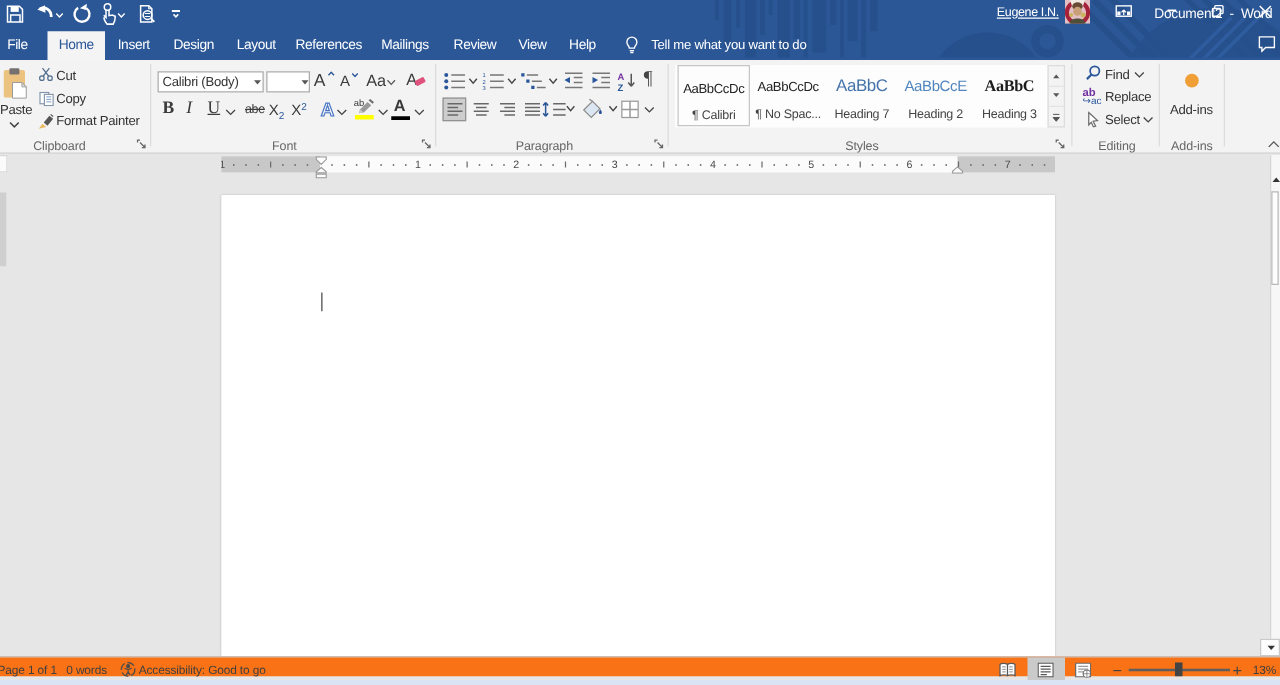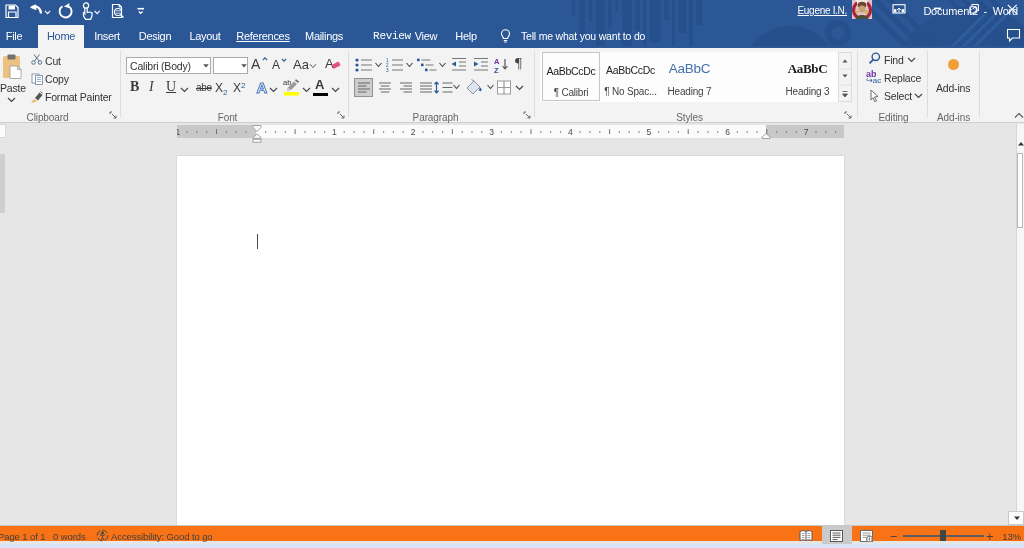--- a/index.html
+++ b/index.html
@@ -139,23 +139,23 @@
     <path d="M91.8 6.6 v-1.4 a0.7 0.7 0 0 1 0.7 -0.7 h5 a0.9 0.9 0 0 1 0.9 0.9 v4.8 a0.7 0.7 0 0 1 -0.7 0.7 h-1.4"></path>
     <path d="M127.8 4.8 l8.9 8.9 M136.7 4.8 l-8.9 8.9" stroke-width="1.2"></path>
   </g>
 </svg>
 
 <div id="hometab">Home</div>
 <div class="tab" style="left:-16px;width:60px;">File</div>
 <div class="tab" style="left:77px;width:60px;">Insert</div>
 <div class="tab" style="left:125px;width:60px;">Design</div>
 <div class="tab" style="left:175px;width:60px;">Layout</div>
-<div class="tab" style="left:233px;width:60px;text-decoration:underline;">References</div>
+<div class="tab" style="left:233px;width:60px;">References</div>
 <div class="tab" style="left:294px;width:60px;">Mailings</div>
-<div class="tab" style="left:362px;width:60px;font-family:Liberation Mono, monospace;">Review</div>
+<div class="tab" style="left:350px;width:60px;">Review</div>
 <div class="tab" style="left:396px;width:60px;">View</div>
 <div class="tab" style="left:436px;width:60px;">Help</div>
 <svg class="abs" style="left:498px;top:27px" width="15" height="18" viewBox="0 0 15 18">
   <g stroke="#fff" fill="none" stroke-width="1.1">
     <path d="M3.5 6.7 a4 4 0 1 1 8 0 c0 2.6-2 3-2 4.8 h-4 c0-1.8-2-2.2-2-4.8 z"></path>
     <path d="M5.8 13.5 h3.4 M6.2 15 h2.6"></path>
   </g>
 </svg>
 <div class="tab" style="left:521px;width:200px;text-align:left;font-size:10.5px;letter-spacing:-0.2px;">Tell me what you want to do</div>
 
@@ -351,20 +351,24 @@
       <div class="abs" style="left:0;right:0;top:12px;font-size:10.5px;letter-spacing:-0.3px;color:#222;text-align:center;">AaBbCcDc</div>
       <div class="stname">¶ Calibri</div>
     </div>
     <div class="stcard" style="left:61px;">
       <div class="abs" style="left:0;right:0;top:12px;font-size:10.5px;letter-spacing:-0.3px;color:#222;text-align:center;">AaBbCcDc</div>
       <div class="stname">¶ No Spac...</div>
     </div>
     <div class="stcard" style="left:120px;">
       <div class="abs" style="left:0;right:0;top:9px;font-size:13.5px;letter-spacing:-0.3px;color:#4472aa;text-align:center;">AaBbC⁢</div>
       <div class="stname">Heading 7</div>
+    </div>
+    <div class="stcard" style="left:179px;">
+      <div class="abs" style="left:0;right:0;top:10px;font-size:12px;letter-spacing:-0.3px;color:#5185be;text-align:center;">AaBbCcE</div>
+      <div class="stname">Heading 2</div>
     </div>
     <div class="stcard" style="left:238px;">
       <div class="abs" style="left:0;right:0;top:9.5px;font-size:13px;letter-spacing:-0.3px;color:#1d1d1d;font-weight:bold;font-family:'Liberation Serif',serif;text-align:center;">AaBbC⁢</div>
       <div class="stname">Heading 3</div>
     </div>
   </div>
 
   <div class="abs" style="left:838px;top:3.5px;width:14px;height:50px;background:#f3f3f3;border:1px solid #dcdcdc;">
     <svg width="12" height="48" viewBox="0 0 12 48">
       <path d="M0 16 h12 M0 32 h12" stroke="#e3e3e3" stroke-width="1"></path>

